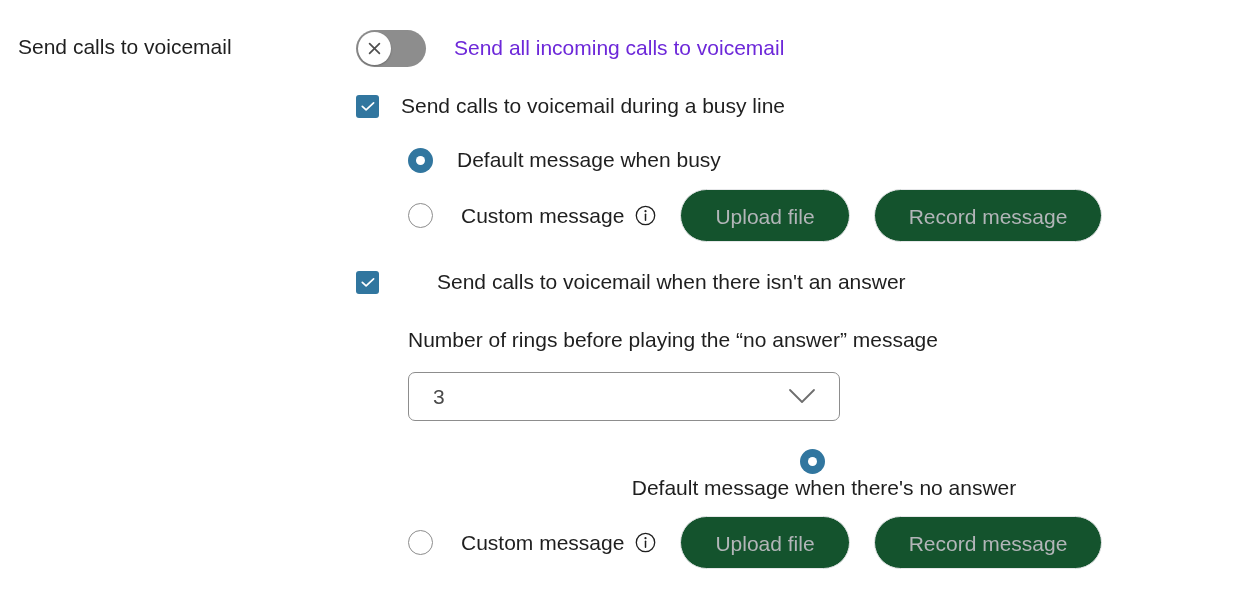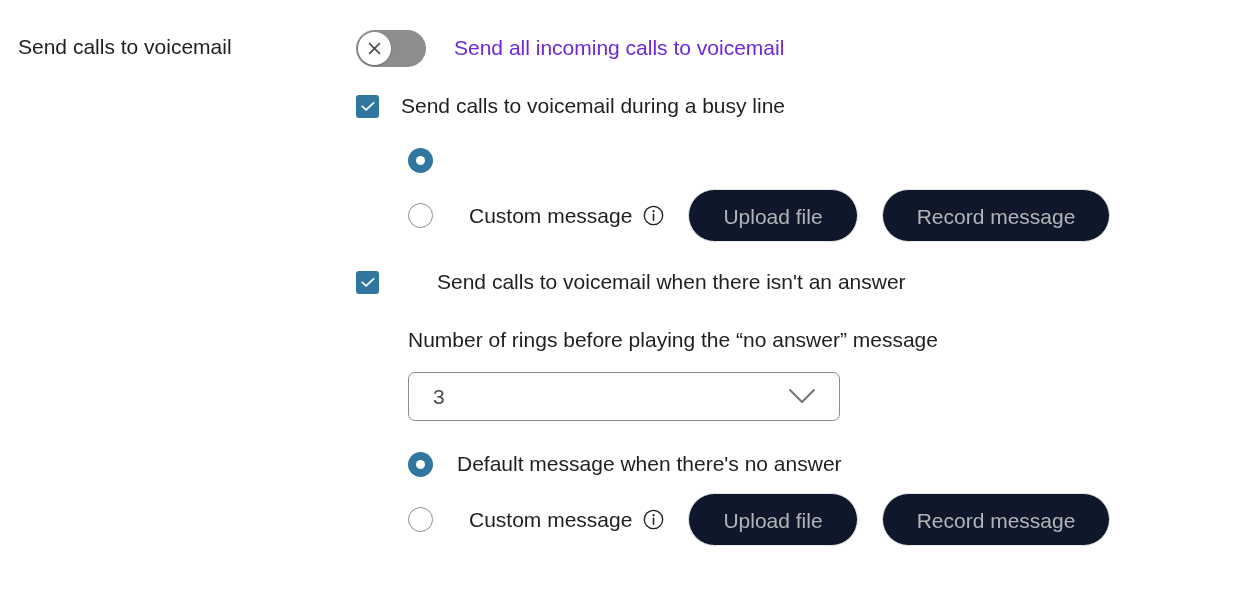--- a/index.html
+++ b/index.html
@@ -157,35 +157,35 @@
   }
   .info-icon svg { display: block; }
 
   
   .btn {
     margin-left: 24px;
     height: 53px;
     padding: 0 34px;
     border-radius: 27px;
     border: 1.5px solid #e6e7e9;
-    background: #0f172a;
+    background: #14532d;
     color: #b2b5b8;
     font-family: "Liberation Sans", sans-serif;
     font-size: 21px;
     line-height: 53px;
     white-space: nowrap;
     box-sizing: border-box;
     flex: 0 0 auto;
     cursor: default;
   }
   .btn-row {
     margin-top: 14px;
     min-height: 53px;
   }
-  .btn-row .radio-label { margin-left: 36px; }
+  .btn-row .radio-label { margin-left: 28px; }
 
   
   .field-label {
     margin-top: 30px;
     font-size: 21px;
     line-height: 28px;
     color: #1f1f1f;
     white-space: nowrap;
   }
   .select {
@@ -246,20 +246,21 @@
       </div>
       <div class="checkbox-label">Send calls to voicemail during a busy line</div>
     </div>
 
     <div class="indent">
 
       <div class="row radio-row">
         <div class="radio checked">
           <span class="dot"></span>
         </div>
+        <div class="radio-label">Default message when busy</div>
       </div>
 
       <div class="row radio-row btn-row">
         <div class="radio unchecked"></div>
         <div class="radio-label">Custom message</div>
         <span class="info-icon">
           <svg width="21" height="21" viewBox="0 0 21 21">
             <circle cx="10.5" cy="10.5" r="9.2" fill="none" stroke="#1f1f1f" stroke-width="1.3"></circle>
             <circle cx="10.5" cy="6.2" r="1.1" fill="#1f1f1f"></circle>
             <path d="M10.5 9.2 L10.5 15.2" stroke="#1f1f1f" stroke-width="1.5" stroke-linecap="round"></path>
@@ -288,21 +289,21 @@
 
       <div class="select">
         <span class="value">3</span>
         <span class="chevron">
           <svg width="30" height="20" viewBox="0 0 30 20">
             <path d="M3 3 L15 15 L27 3" fill="none" stroke="#6e6e6e" stroke-width="1.8" stroke-linecap="round" stroke-linejoin="round"></path>
           </svg>
         </span>
       </div>
 
-      <div class="row radio-row" style="margin-top:28px;">
+      <div class="row radio-row" style="margin-top:28px;flex-direction:column;">
         <div class="radio checked">
           <span class="dot"></span>
         </div>
         <div class="radio-label">Default message when there's no answer</div>
       </div>
 
       <div class="row radio-row btn-row">
         <div class="radio unchecked"></div>
         <div class="radio-label">Custom message</div>
         <span class="info-icon">

